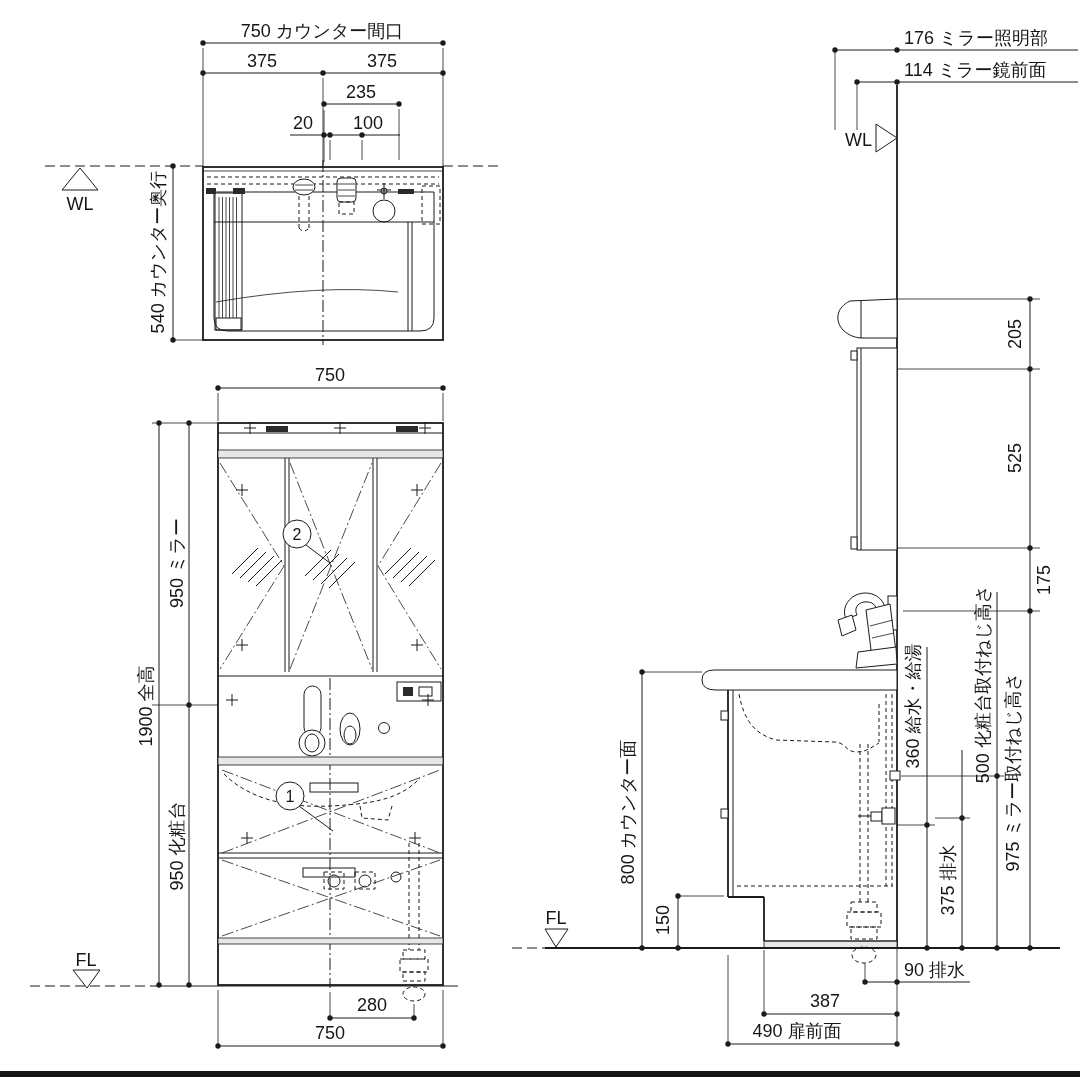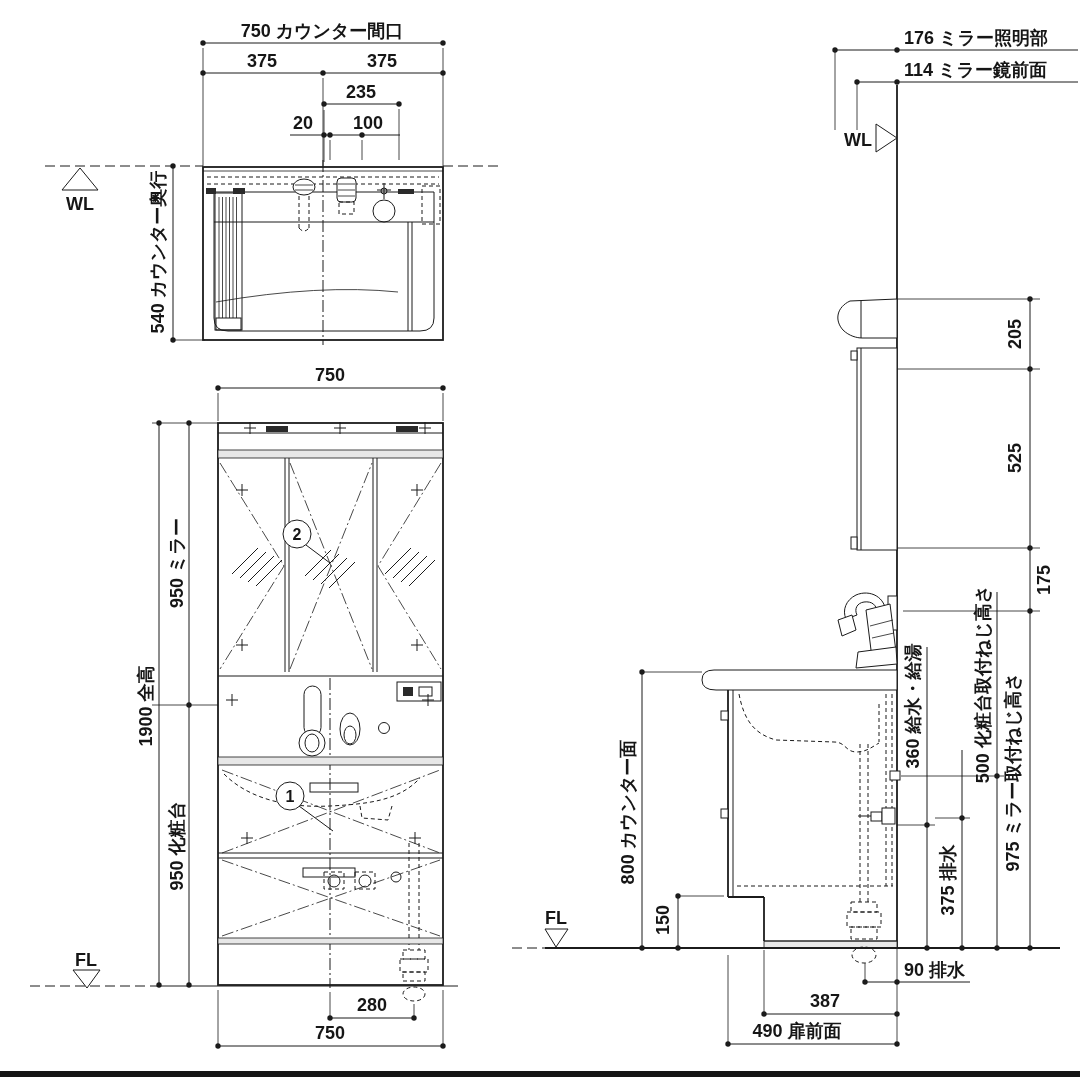--- a/index.html
+++ b/index.html
@@ -1,16 +1,16 @@
 <!DOCTYPE html>
 <html><head>
 <meta charset="utf-8">
 <style>
   html,body{margin:0;padding:0;background:#ffffff;}
-  .stage{width:1080px;height:1079px;position:relative;background:#ffffff;overflow:hidden;font-weight:bold;}
+  .stage{width:1080px;height:1079px;position:relative;background:#ffffff;overflow:hidden;}
   svg{display:block;}
   .s1{stroke:#1b1b1b;stroke-width:1;fill:none;stroke-linecap:butt;}
   .s2{stroke:#1b1b1b;stroke-width:1.8;fill:none;}
   .sthin{stroke:#1b1b1b;stroke-width:.8;fill:none;}
   .d{stroke-dasharray:10 5;}
   .d2{stroke-dasharray:4 3;}
   .dd{stroke-dasharray:12 3 2 3;}
   .fw{fill:#ffffff;stroke:#1b1b1b;stroke-width:1;}
   .fg{fill:#e7e7e7;stroke:#1b1b1b;stroke-width:.8;}
   .fb{fill:#2a2a2a;stroke:none;}

